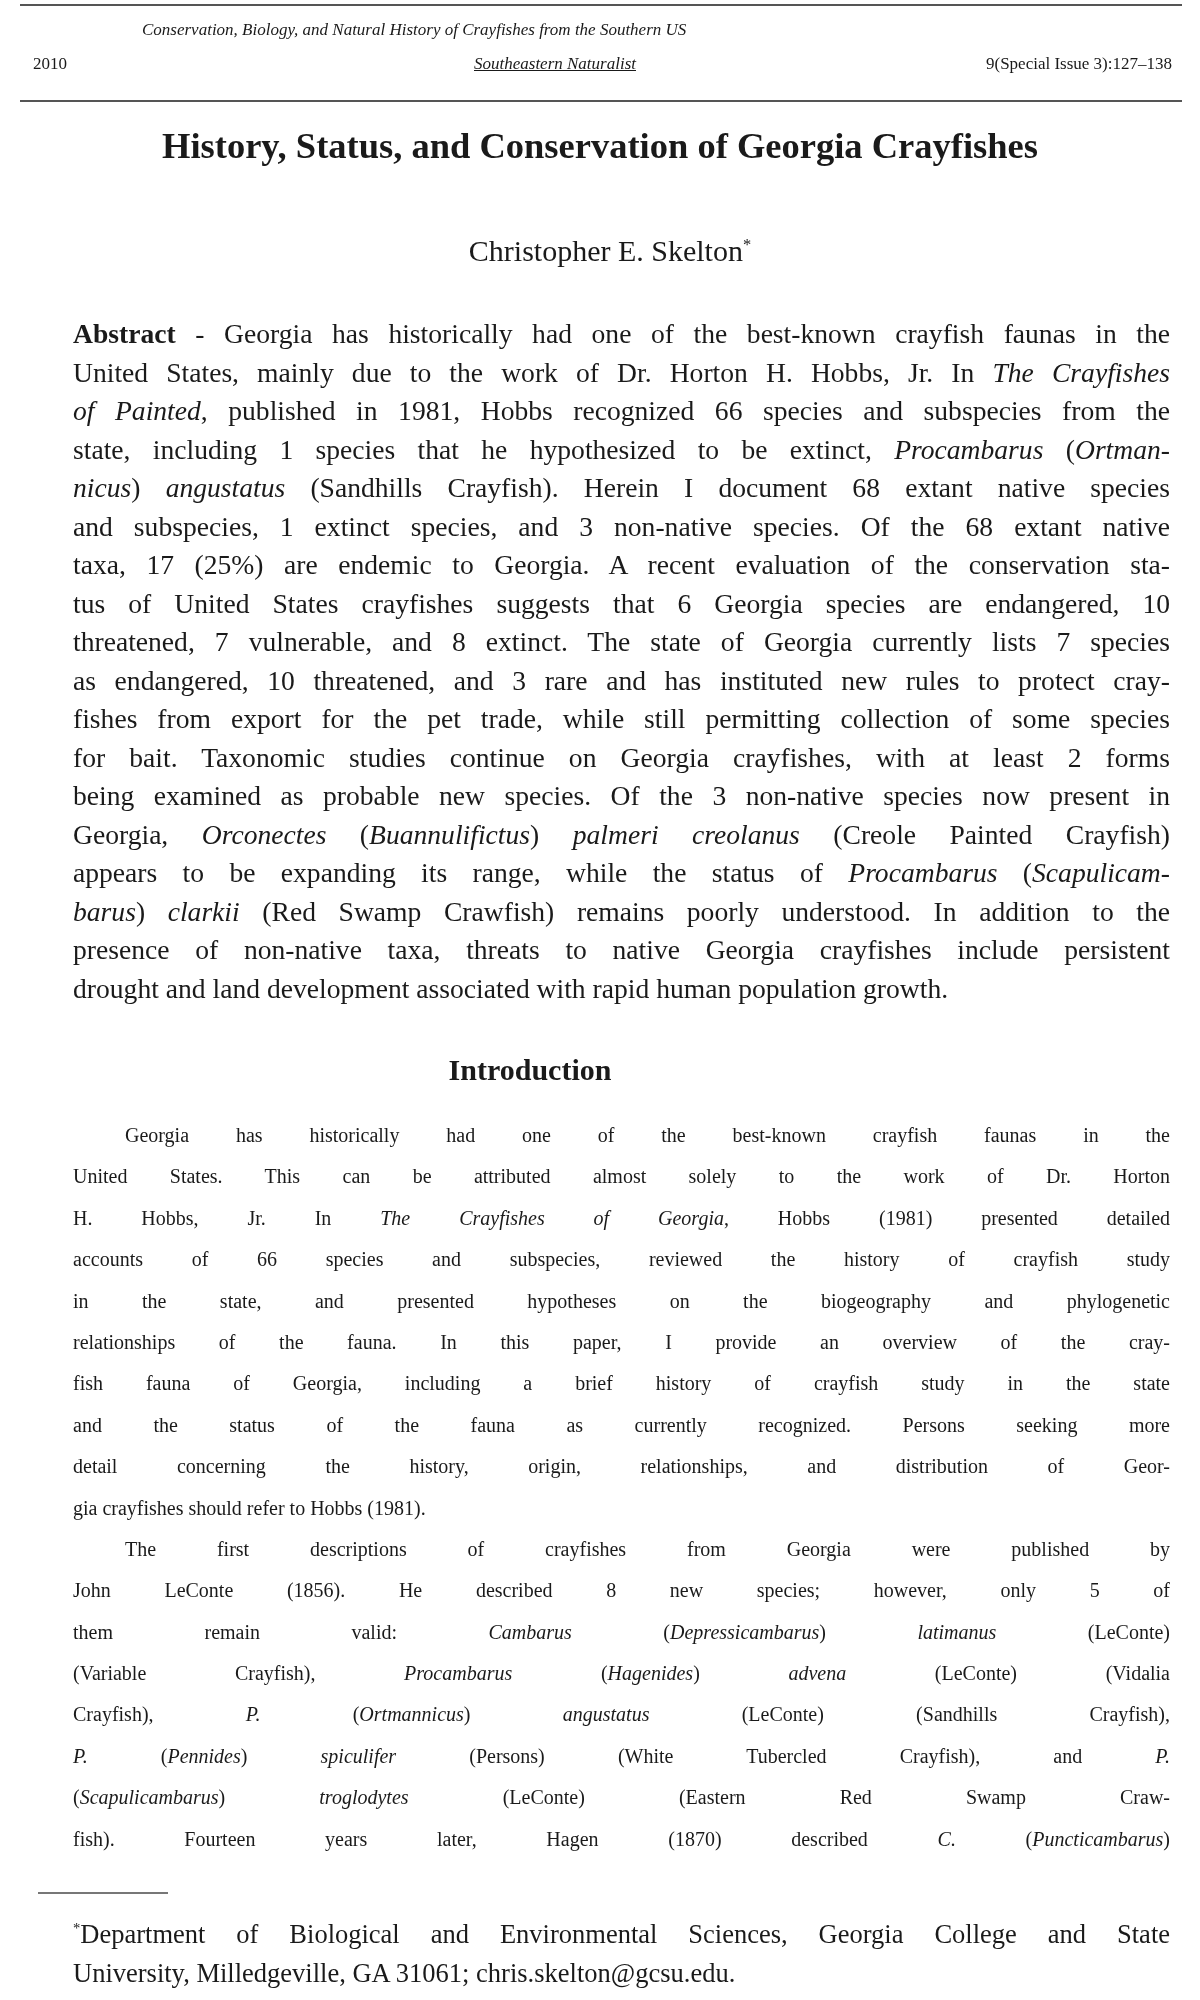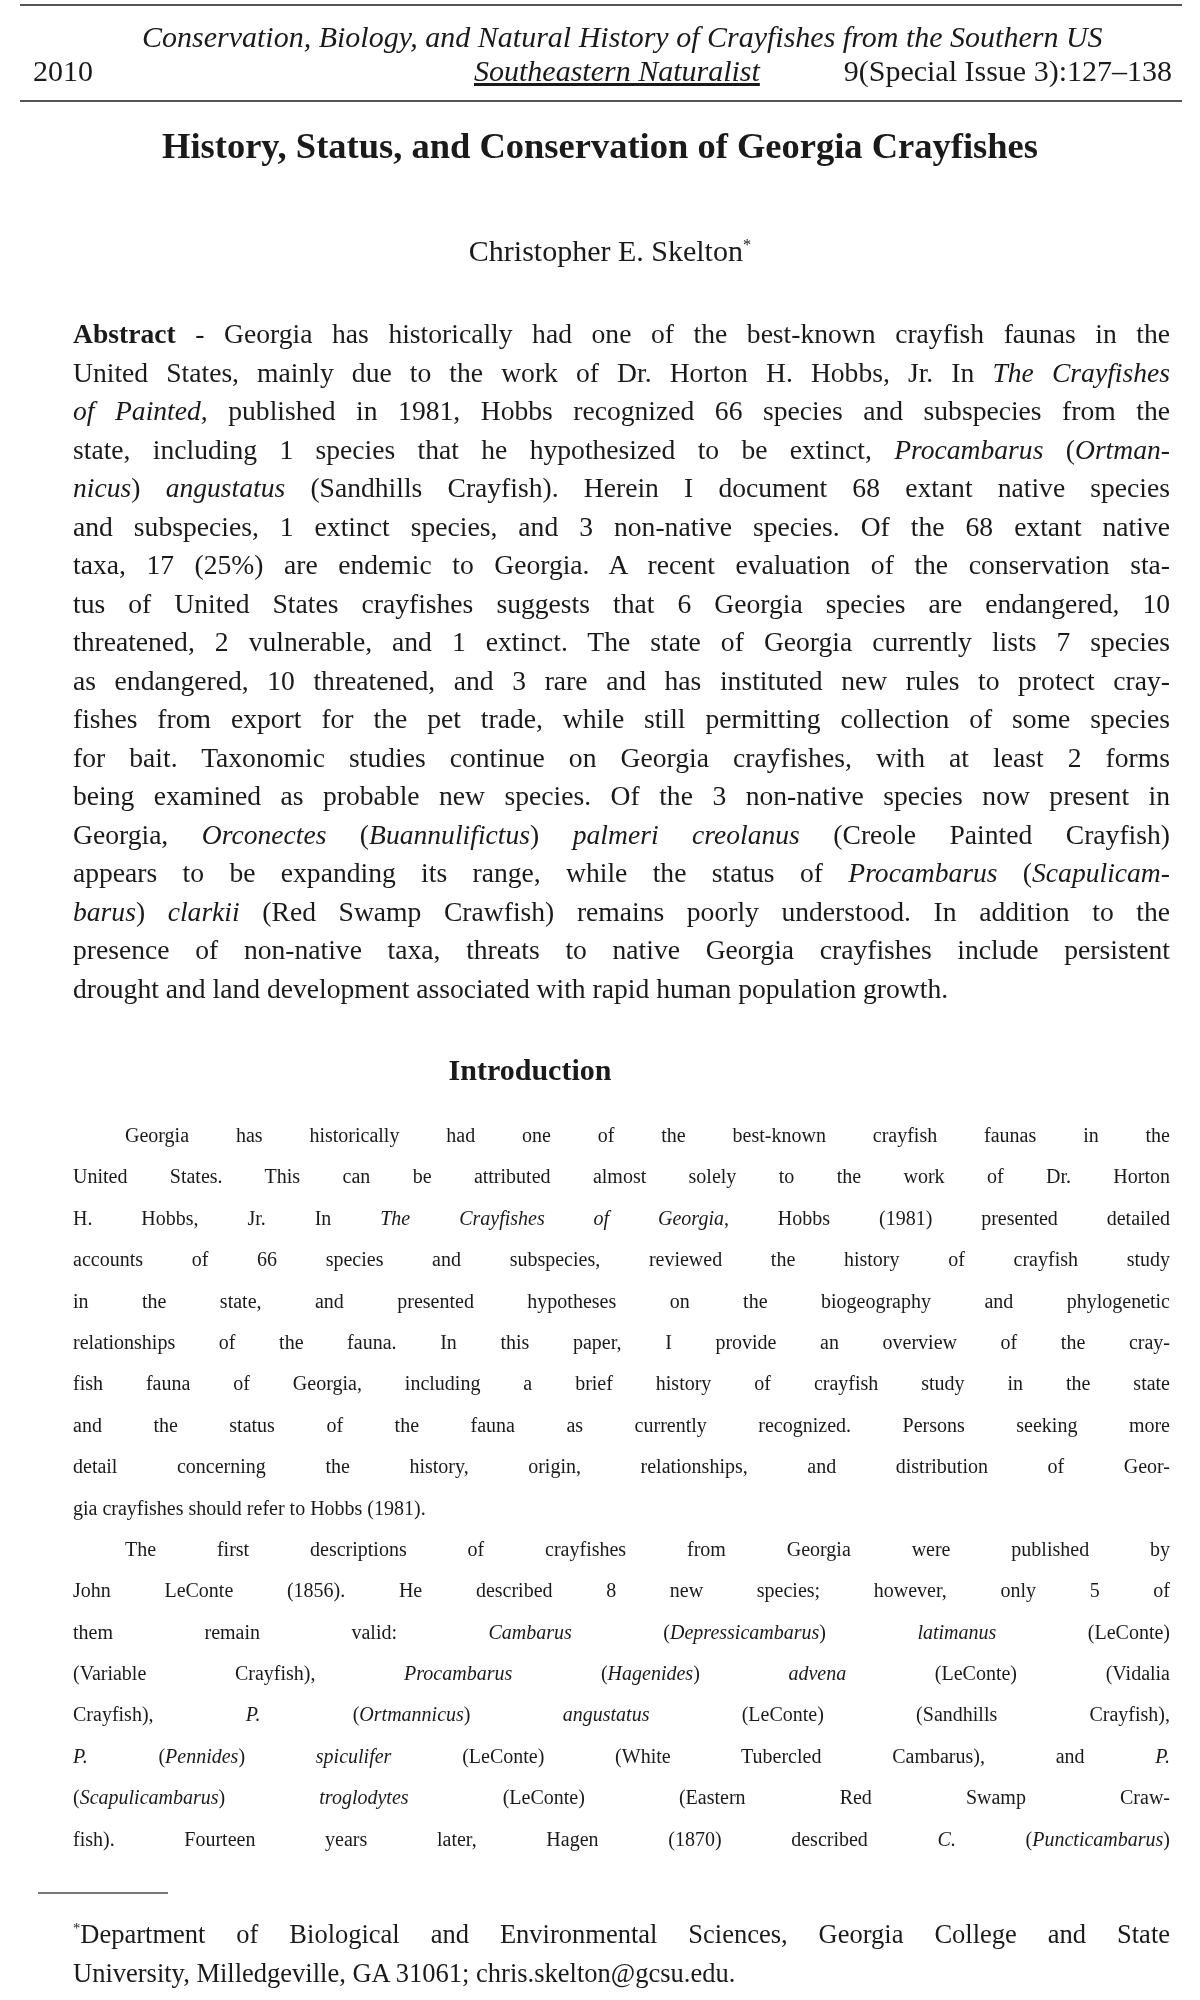--- a/index.html
+++ b/index.html
@@ -1,20 +1,20 @@
 <!DOCTYPE html>
 <html><head>
 <meta charset="utf-8">
 <style>
   html, body { margin: 0; padding: 0; background: #ffffff; }
   body { width: 1200px; height: 2000px; position: relative; overflow: hidden;
          font-family: "Liberation Serif", "DejaVu Serif", serif; color: #1a1a1a; }
   .rule { position: absolute; height: 2px; background: #555; }
   .abs { position: absolute; white-space: nowrap; }
-  .hdr { font-size: 30px; }
+  .hdr { font-size: 17px; }
   .hdr-title { font-style: italic; left: 142px; top: 20px; }
   .hdr-year { left: 33px; top: 54px; }
   .hdr-journal { font-style: italic; left: 474px; top: 54px; text-decoration: underline; }
   .hdr-issue { right: 28px; top: 54px; }
   .title { left: 0; width: 1200px; text-align: center; top: 124px; font-size: 36.5px; font-weight: bold; }
   .author { left: 0; width: 1200px; text-align: center; top: 234px; font-size: 30px; padding-left: 10px; }
   .author sup, .fn sup { font-size: 55%; vertical-align: super; line-height: 0; }
   .block { position: absolute; left: 33px; width: 1137px; }
   .line { display: block; text-align: justify; text-align-last: justify; white-space: nowrap; height: 0; overflow: visible; margin-left: 40px; }
   .line.last { text-align-last: left; }
@@ -45,21 +45,21 @@
 
 <div class="block abstract" id="abstract-block">
     <span class="line"><b>Abstract</b><span> - Georgia has historically had one of the best-known crayfish faunas in the</span></span>
     <span class="line"><span>United States, mainly due to the work of Dr. Horton H. Hobbs, Jr. In </span><i>The Crayfishes</i></span>
     <span class="line"><i>of Painted</i><span>, published in 1981, Hobbs recognized 66 species and subspecies from the</span></span>
     <span class="line"><span>state, including 1 species that he hypothesized to be extinct, </span><i>Procambarus</i><span> (</span><i>Ortman-</i></span>
     <span class="line"><i>nicus</i><span>) </span><i>angustatus</i><span> (Sandhills Crayfish). Herein I document 68 extant native species</span></span>
     <span class="line"><span>and subspecies, 1 extinct species, and 3 non-native species. Of the 68 extant native</span></span>
     <span class="line"><span>taxa, 17 (25%) are endemic to Georgia. A recent evaluation of the conservation sta-</span></span>
     <span class="line"><span>tus of United States crayfishes suggests that 6 Georgia species are endangered, 10</span></span>
-    <span class="line"><span>threatened, 2 vulnerable, and 1 extinct. The state of Georgia currently lists 7 species</span></span>
+    <span class="line"><span>threatened, 7 vulnerable, and 8 extinct. The state of Georgia currently lists 7 species</span></span>
     <span class="line"><span>as endangered, 10 threatened, and 3 rare and has instituted new rules to protect cray-</span></span>
     <span class="line"><span>fishes from export for the pet trade, while still permitting collection of some species</span></span>
     <span class="line"><span>for bait. Taxonomic studies continue on Georgia crayfishes, with at least 2 forms</span></span>
     <span class="line"><span>being examined as probable new species. Of the 3 non-native species now present in</span></span>
     <span class="line"><span>Georgia, </span><i>Orconectes</i><span> (</span><i>Buannulifictus</i><span>) </span><i>palmeri creolanus</i><span> (Creole Painted Crayfish)</span></span>
     <span class="line"><span>appears to be expanding its range, while the status of </span><i>Procambarus</i><span> (</span><i>Scapulicam-</i></span>
     <span class="line"><i>barus</i><span>) </span><i>clarkii</i><span> (Red Swamp Crawfish) remains poorly understood. In addition to the</span></span>
     <span class="line"><span>presence of non-native taxa, threats to native Georgia crayfishes include persistent</span></span>
     <span class="line last"><span>drought and land development associated with rapid human population growth.</span></span>
   </div>
@@ -75,21 +75,21 @@
     <span class="line"><span>relationships of the fauna.  In this paper, I  provide an overview of the cray-</span></span>
     <span class="line"><span>fish fauna of Georgia, including a brief history of crayfish study in the state</span></span>
     <span class="line"><span>and the status of the fauna as currently recognized. Persons seeking more</span></span>
     <span class="line"><span>detail concerning the history, origin, relationships, and distribution of Geor-</span></span>
     <span class="line last"><span>gia crayfishes should refer to Hobbs (1981).</span></span>
     <span class="line indent"><span>The first descriptions of crayfishes from Georgia were published by</span></span>
     <span class="line"><span>John LeConte (1856). He described 8 new species; however, only 5 of</span></span>
     <span class="line"><span>them remain valid: </span><i>Cambarus</i><span> (</span><i>Depressicambarus</i><span>) </span><i>latimanus</i><span> (LeConte)</span></span>
     <span class="line"><span>(Variable Crayfish), </span><i>Procambarus</i><span> (</span><i>Hagenides</i><span>) </span><i>advena</i><span> (LeConte) (Vidalia</span></span>
     <span class="line"><span>Crayfish), </span><i>P.</i><span> (</span><i>Ortmannicus</i><span>) </span><i>angustatus</i><span> (LeConte) (Sandhills Crayfish),</span></span>
-    <span class="line"><i>P.</i><span> (</span><i>Pennides</i><span>) </span><i>spiculifer</i><span> (LeConte) (White Tubercled Cambarus), and </span><i>P.</i></span>
+    <span class="line"><i>P.</i><span> (</span><i>Pennides</i><span>) </span><i>spiculifer</i><span> (Persons) (White Tubercled Crayfish), and </span><i>P.</i></span>
     <span class="line"><span>(</span><i>Scapulicambarus</i><span>) </span><i>troglodytes</i><span> (LeConte) (Eastern Red Swamp Craw-</span></span>
     <span class="line"><span>fish). Fourteen years later, Hagen (1870) described </span><i>C.</i><span> (</span><i>Puncticambarus</i><span>)</span></span>
   </div>
 
 <div class="abs fn-rule"></div>
 <div class="block fn">
   <span class="line"><sup>*</sup><span>Department of Biological and Environmental Sciences, Georgia College and State</span></span>
   <span class="line last"><span>University, Milledgeville, GA 31061; chris.skelton@gcsu.edu.</span></span>
 </div>
 

